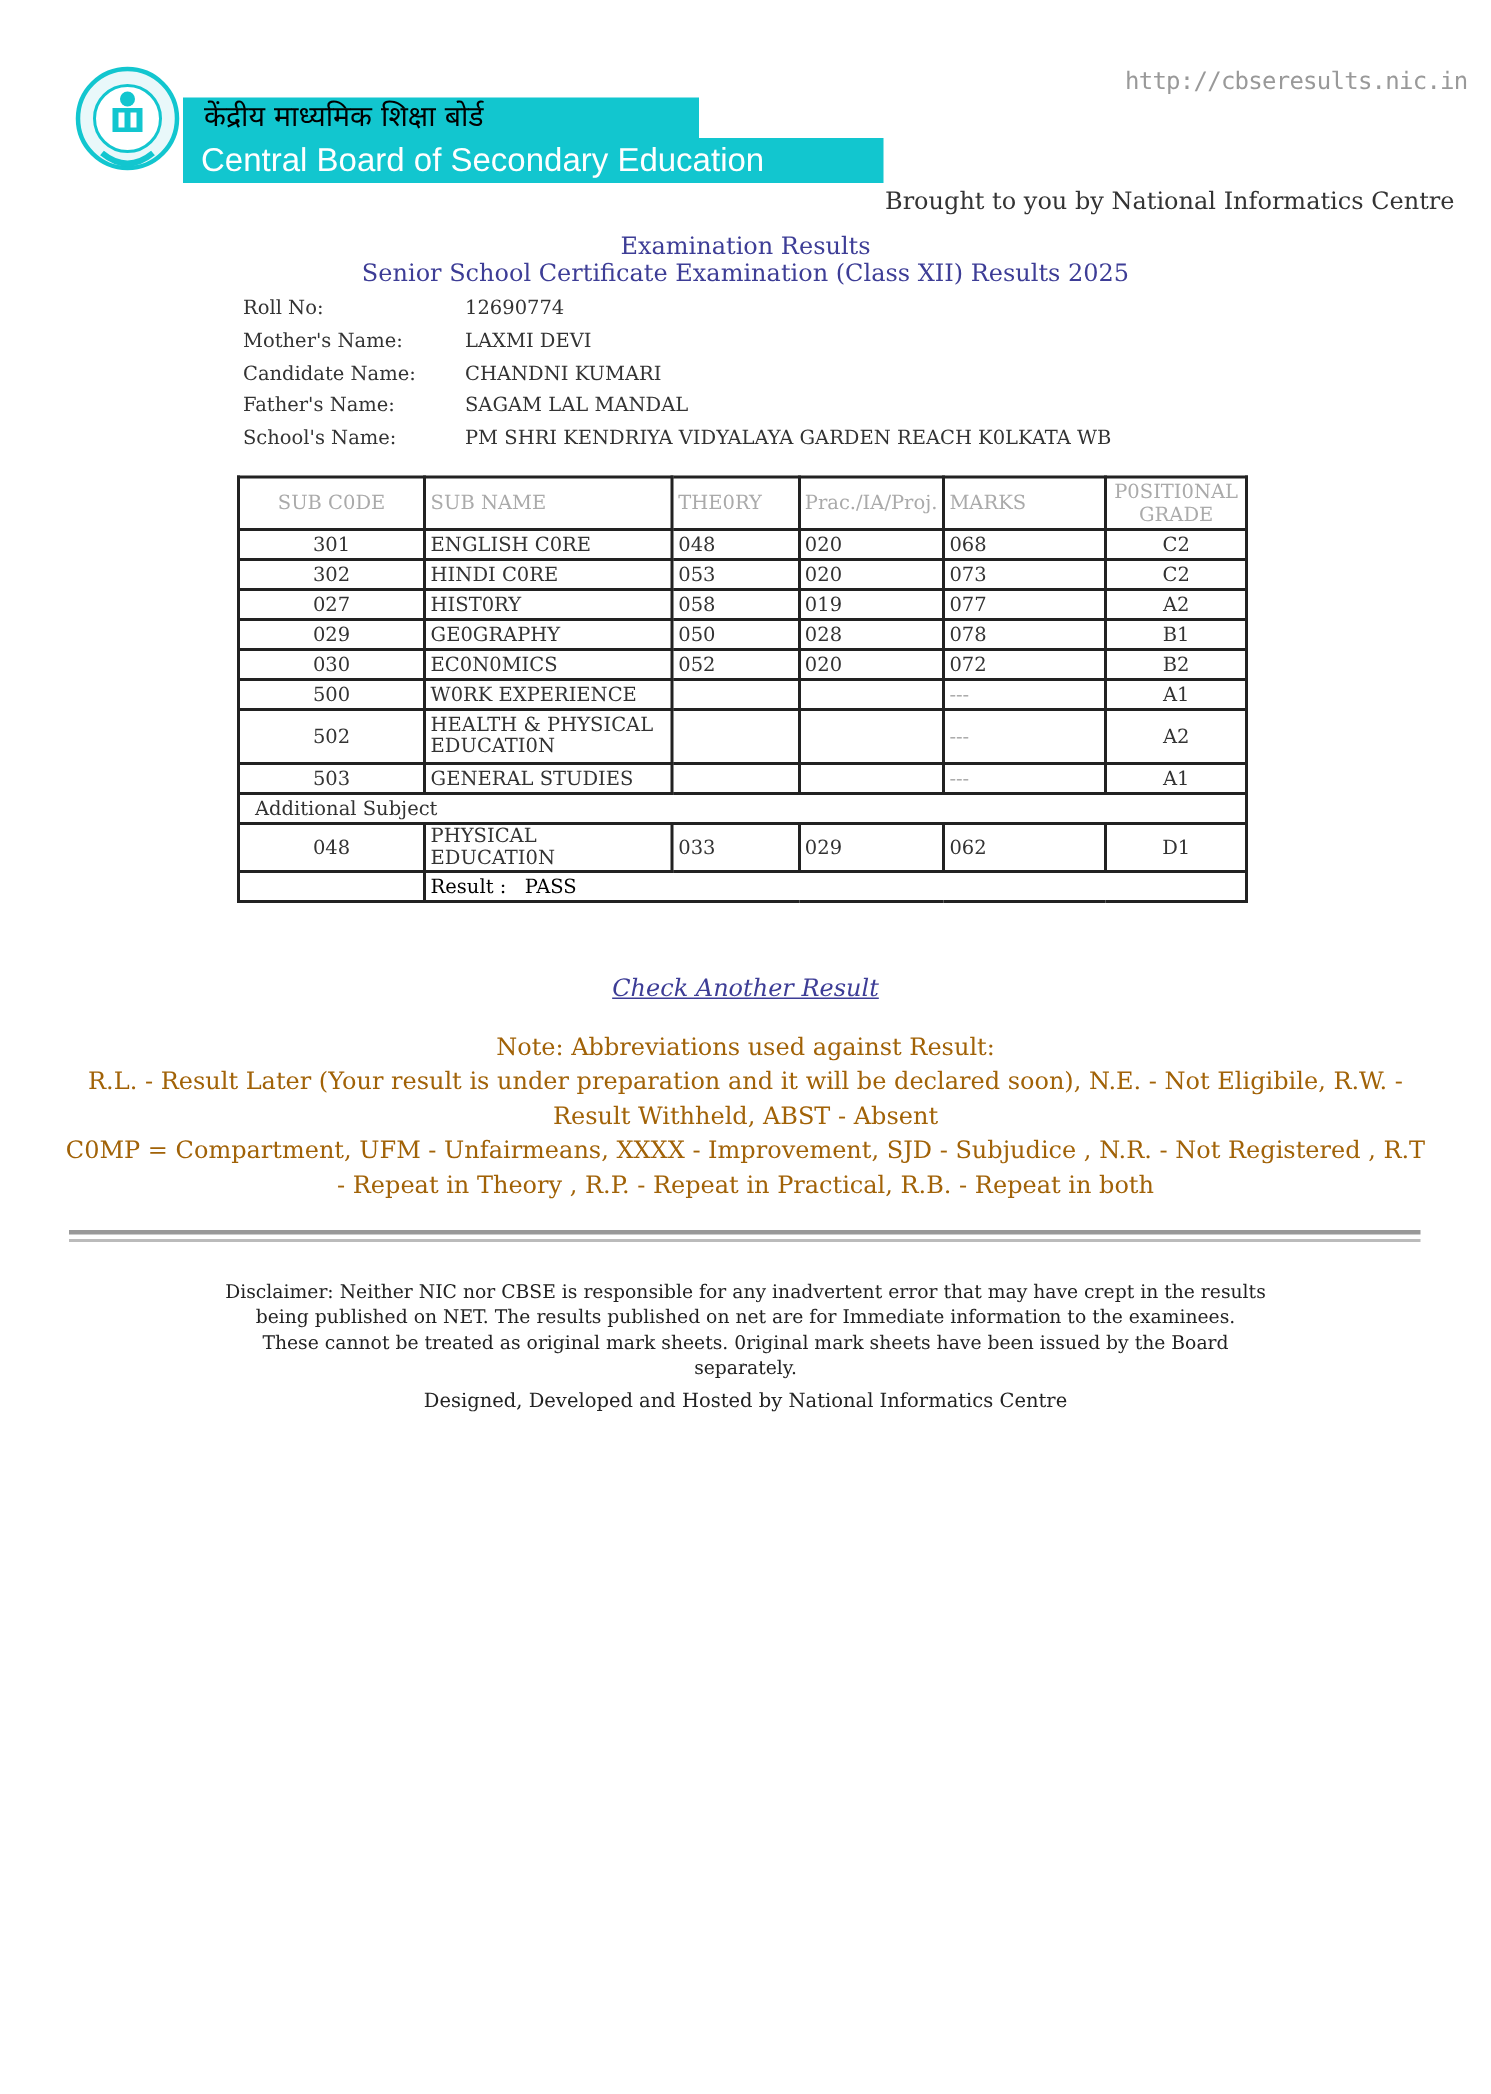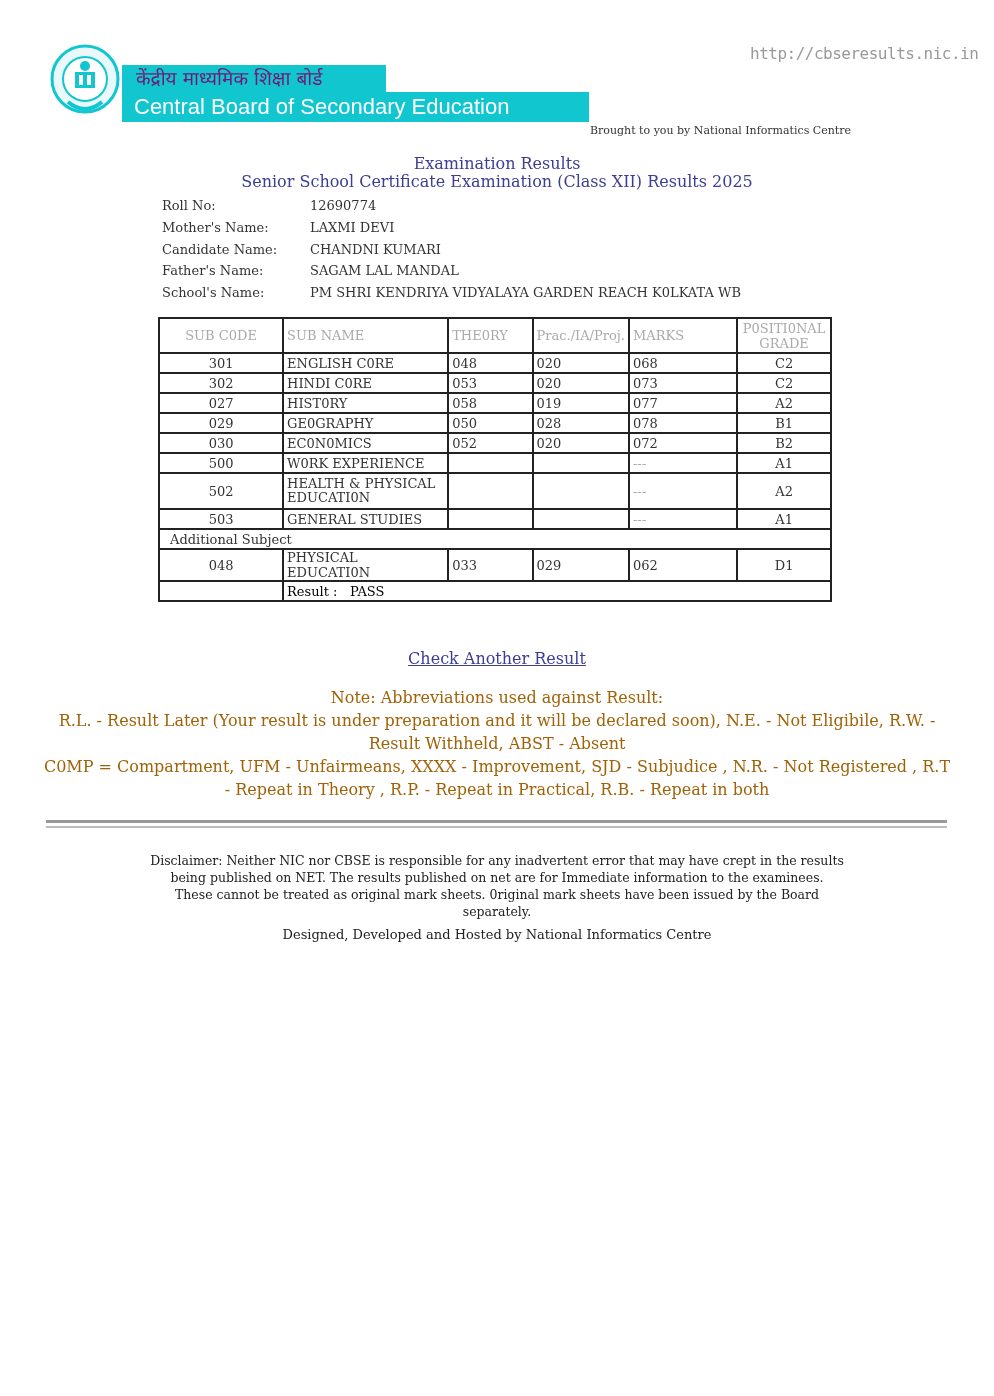--- a/index.html
+++ b/index.html
@@ -1,37 +1,37 @@
 <!DOCTYPE html>
 <html><head>
 <meta charset="utf-8">
 <style>
   html, body { margin: 0; padding: 0; background: #ffffff; }
   body { width: 994px; height: 1396px; position: relative; font-family: "DejaVu Serif", serif; color: #333; overflow: hidden; }
   .header { position: absolute; left: 0; top: 0; width: 994px; height: 150px; }
   .logo { position: absolute; left: 50px; top: 44px; width: 70px; height: 74px; }
-  .banner-hindi { position: absolute; left: 122px; top: 65px; width: 264px; height: 27px; background: #12c6cf; color: #701a75; font-family: "DejaVu Sans", sans-serif; font-size: 19px; line-height: 27px; padding-left: 14px; box-sizing: border-box; white-space: nowrap; }
+  .banner-hindi { position: absolute; left: 122px; top: 65px; width: 344px; height: 27px; background: #12c6cf; color: #000000; font-family: "DejaVu Sans", sans-serif; font-size: 19px; line-height: 27px; padding-left: 14px; box-sizing: border-box; white-space: nowrap; }
   .banner-eng { position: absolute; left: 122px; top: 92px; width: 467px; height: 30px; background: #12c6cf; color: #fff; font-family: "Liberation Sans", sans-serif; font-size: 22px; line-height: 30px; padding-left: 12px; box-sizing: border-box; white-space: nowrap; }
   .url { position: absolute; left: 750px; top: 44px; font-size: 16px; color: #999; font-family: "DejaVu Sans Mono", monospace; letter-spacing: -0.5px; }
-  .brought { position: absolute; left: 590px; top: 124px; font-size: 11px; color: #333; }
+  .brought { position: absolute; left: 590px; top: 124px; font-size: 16px; color: #333; }
   .titles { position: absolute; left: 0; top: 155px; width: 994px; text-align: center; color: #3d3d96; }
   .titles .t1 { font-size: 16px; line-height: 18px; }
   .titles .t2 { font-size: 16px; line-height: 18px; }
   .info { position: absolute; left: 162px; top: 195px; font-size: 13px; color: #333; }
   .info-row { height: 21.7px; display: flex; align-items: center; }
   .info-label { width: 148px; }
   .marks { position: absolute; left: 158px; top: 317px; width: 674px; border-collapse: collapse; font-size: 13px; }
   .marks td { border: 2px solid #222; padding: 0 3px; height: 18px; color: #333; }
   .marks .hdr td { color: #aaa; height: 33px; }
   .marks .c { text-align: center; }
   .marks .tall td { height: 34px; }
   .marks .dash { color: #aaa; }
   .marks .result-cell { color: #000000; }
   .col1 { width: 122px; } .col2 { width: 162px; } .col3 { width: 78px; margin-top: 22px; } .col4 { width: 84px; } .col5 { width: 104px; } .col6 { width: 86px; }
-  .link-wrap { position: absolute; left: 0; top: 649px; width: 994px; text-align: center; }
+  .link-wrap { position: absolute; left: 0; top: 649px; width: 994px; text-align: center; font-style: italic; }
   .link-wrap a { color: #3d3d96; font-size: 16px; text-decoration: underline; cursor: pointer; }
   .note { position: absolute; left: 40px; top: 686px; width: 914px; text-align: center; color: #a16207; font-size: 16px; line-height: 23px; }
   .hr1 { position: absolute; left: 46px; top: 820px; width: 901px; height: 3px; background: #999; }
   .hr2 { position: absolute; left: 46px; top: 826px; width: 901px; height: 2px; background: #bbb; }
   .disclaimer { position: absolute; left: 150px; top: 852px; width: 694px; text-align: center; font-size: 12.5px; line-height: 17px; color: #222; }
   .dot { position: absolute; left: 494px; top: 902px; font-size: 10px; color: #555; }
   .designed { position: absolute; left: 0; top: 927px; width: 994px; text-align: center; font-size: 13px; color: #222; }
 </style>
 </head>
 <body>

